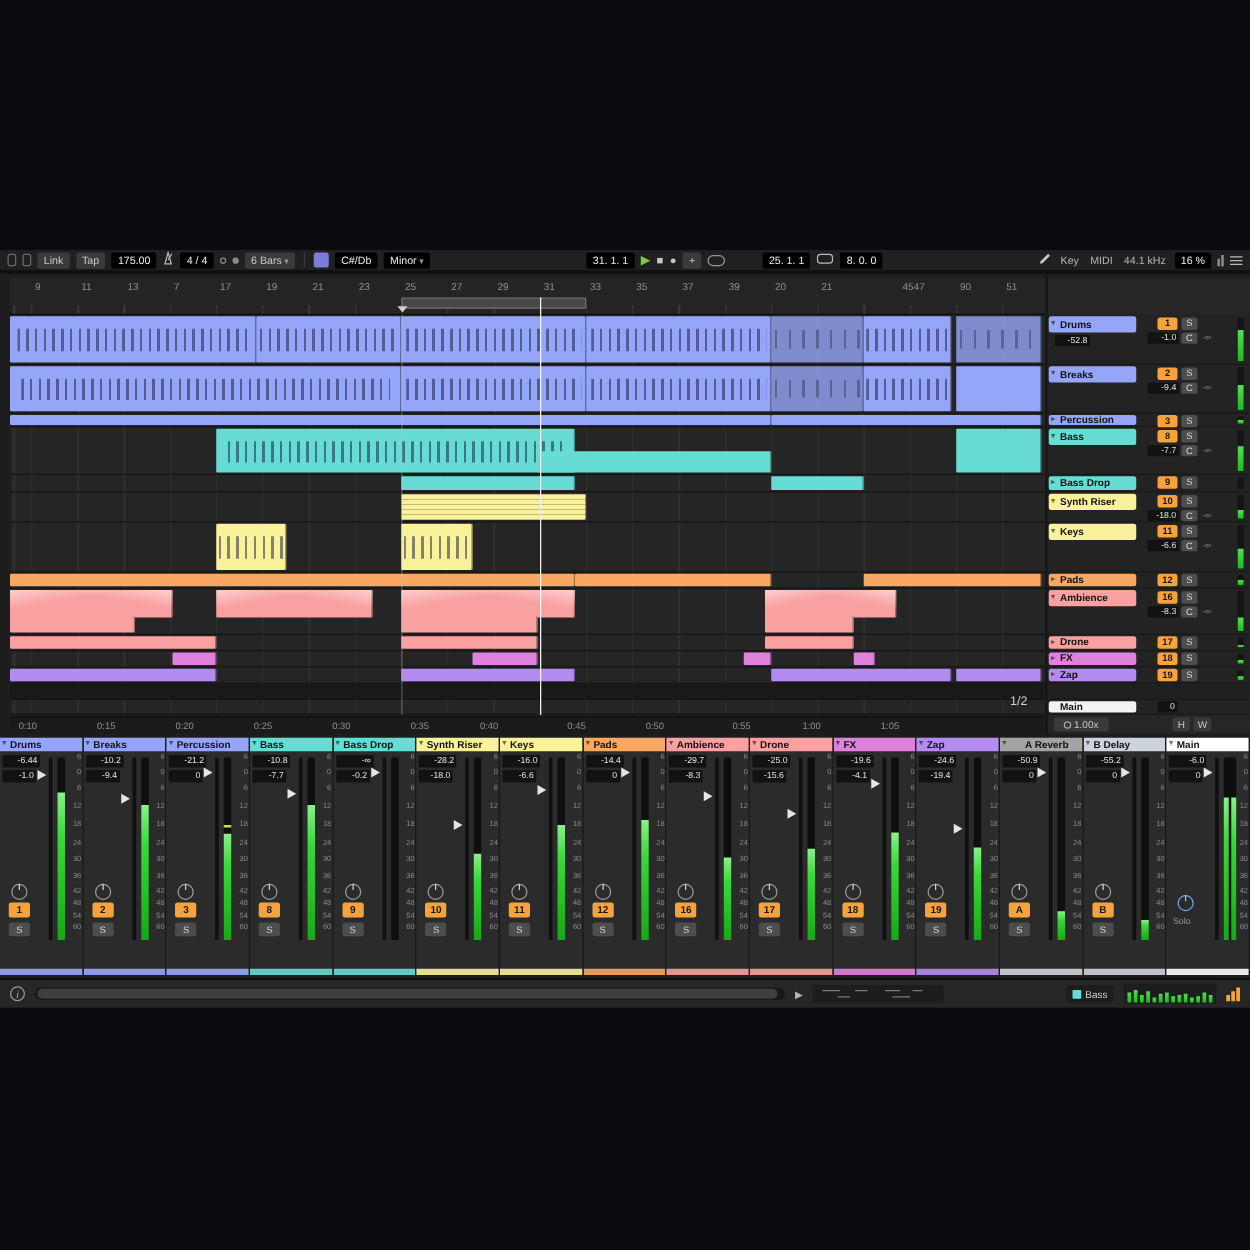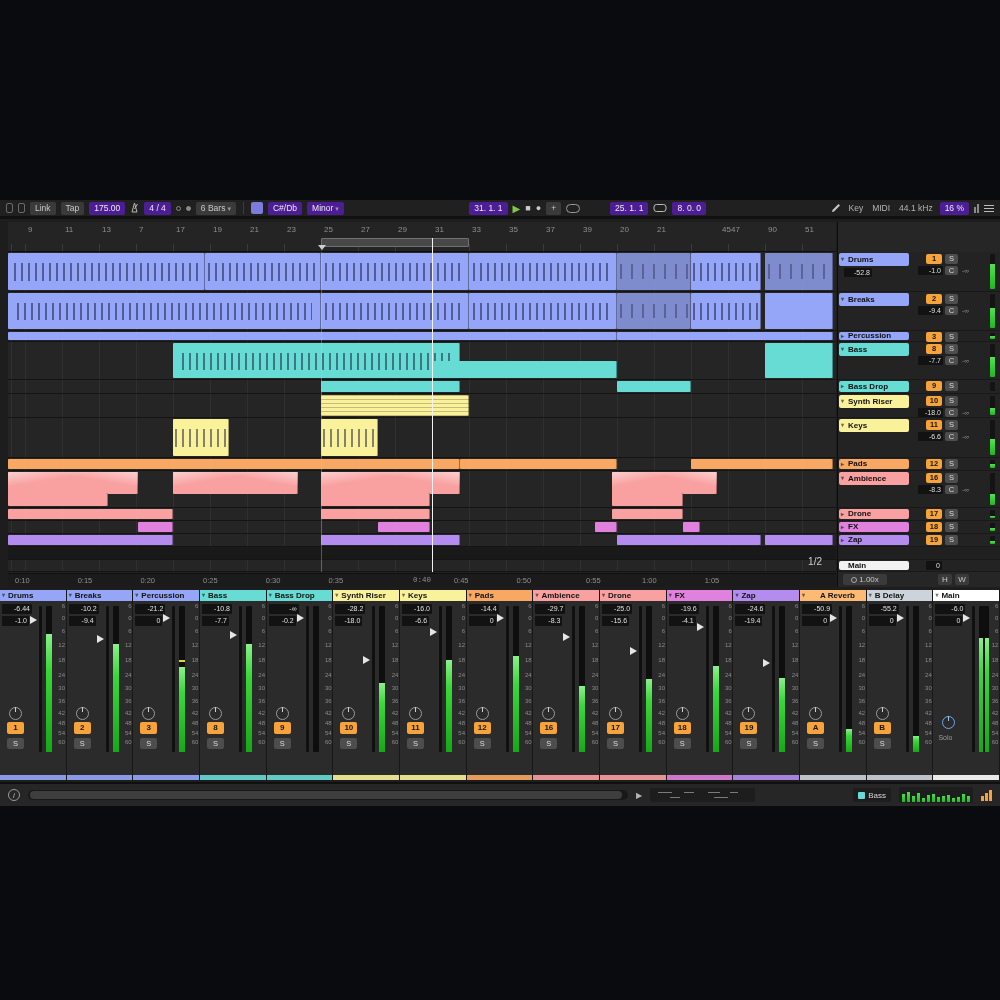--- a/index.html
+++ b/index.html
@@ -5,21 +5,21 @@
 html,body{margin:0;padding:0;width:1000px;height:1000px;background:#0a0b0e;overflow:hidden;
   font-family:"Liberation Sans",sans-serif;}
 *{box-sizing:border-box}
 #app{position:absolute;left:0;top:200px;width:1000px;height:606px;background:#1d1d1d}
 
 
 #transport{position:absolute;left:0;top:0;width:100%;height:19px;background:#202020;
   border-bottom:3px solid #101010;display:flex;align-items:center;padding:0 6px;gap:5px}
 .chip{display:inline-block;background:#3a3a3a;color:#c9c9c9;font-size:8.5px;line-height:13px;
   height:13px;padding:0 5px;border-radius:2px;white-space:nowrap}
-.chip.val{background:#4c1d95;color:#ececec}
+.chip.val{background:#000000;color:#ececec}
 .chip.plain{background:transparent;color:#b5b5b5;padding:0 2px}
 .caret{font-size:7px;color:#999;margin-left:2px}
 .vdiv{width:1px;height:12px;background:#3c3c3c;margin:0 2px}
 .flex1{flex:1}
 .gap20{width:20px}
 .ticonrect{width:7px;height:10px;border:1px solid #6a6a6a;border-radius:2px;display:inline-block}
 .dotbtn{width:5px;height:5px;border:1px solid #8a8a8a;border-radius:50%;display:inline-block}
 .dotbtn.fill{background:#8a8a8a}
 .scalesq{width:12px;height:12px;border-radius:2px;background:#7d7bdc;display:inline-block}
 .tbtn{font-size:9px;color:#c9c9c9;line-height:13px}
@@ -289,21 +289,21 @@
       </div>
     <div id="insertmark" style="left: 313px;"></div>
     <div id="playhead" style="left: 424px;"></div>
     <div id="timebar">
         <div class="timelabel" style="left: 7px;">0:10</div>
         <div class="timelabel" style="left: 69.7px;">0:15</div>
         <div class="timelabel" style="left: 132.4px;">0:20</div>
         <div class="timelabel" style="left: 195.1px;">0:25</div>
         <div class="timelabel" style="left: 257.8px;">0:30</div>
         <div class="timelabel" style="left: 320.5px;">0:35</div>
-        <div class="timelabel" style="left: 405px; font-family: Liberation Mono, monospace;">0:40</div>
+        <div class="timelabel" style="left: 376px;">0:40</div>
         <div class="timelabel" style="left: 445.9px;">0:45</div>
         <div class="timelabel" style="left: 508.6px;">0:50</div>
         <div class="timelabel" style="left: 578px;">0:55</div>
         <div class="timelabel" style="left: 634px;">1:00</div>
         <div class="timelabel" style="left: 696.7px;">1:05</div>
       </div>
     <div id="zoomlabel">1/2</div>
   </div>
 
   <div id="rightpanel">
@@ -744,21 +744,21 @@
         <div class="mscale" style="top: 119.58px;">42</div>
         <div class="mscale" style="top: 129.8px;">48</div>
         <div class="mscale" style="top: 140.02px;">54</div>
         <div class="mscale" style="top: 148.78px;">60</div>
         <div class="mknob"></div>
         <div class="badge mnum">19</div>
         <div class="gbtn msolo">S</div>
         <div class="stripcolor" style="background: rgb(180, 140, 240);"></div>
       </div>
       <div class="strip">
-        <div class="striphead" style="background: #fdba74; padding-left: 20px;"><span class="arr">▾</span>A Reverb</div>
+        <div class="striphead" style="background: #a3a3a3; padding-left: 20px;"><span class="arr">▾</span>A Reverb</div>
         <div class="dbox mpeak">-50.9</div>
         <div class="dbox mvol">0</div>
         <div class="ftrack"></div>
         <div class="fhandle" style="top: 23.68px;"></div>
         <div class="mmeter">
           <i style="height: 16%;"></i>
         </div>
         <div class="mscale" style="top: 13px;">6</div>
         <div class="mscale" style="top: 24.68px;">0</div>
         <div class="mscale" style="top: 37.82px;">6</div>

